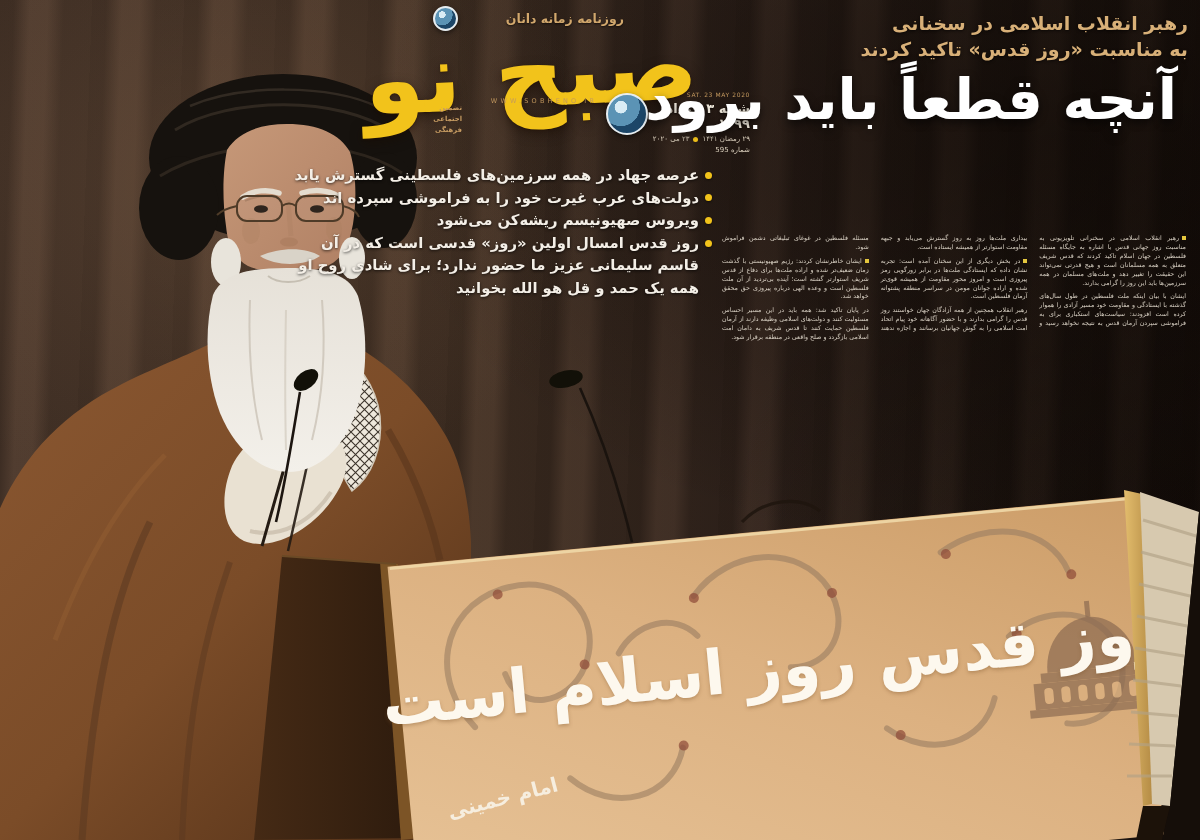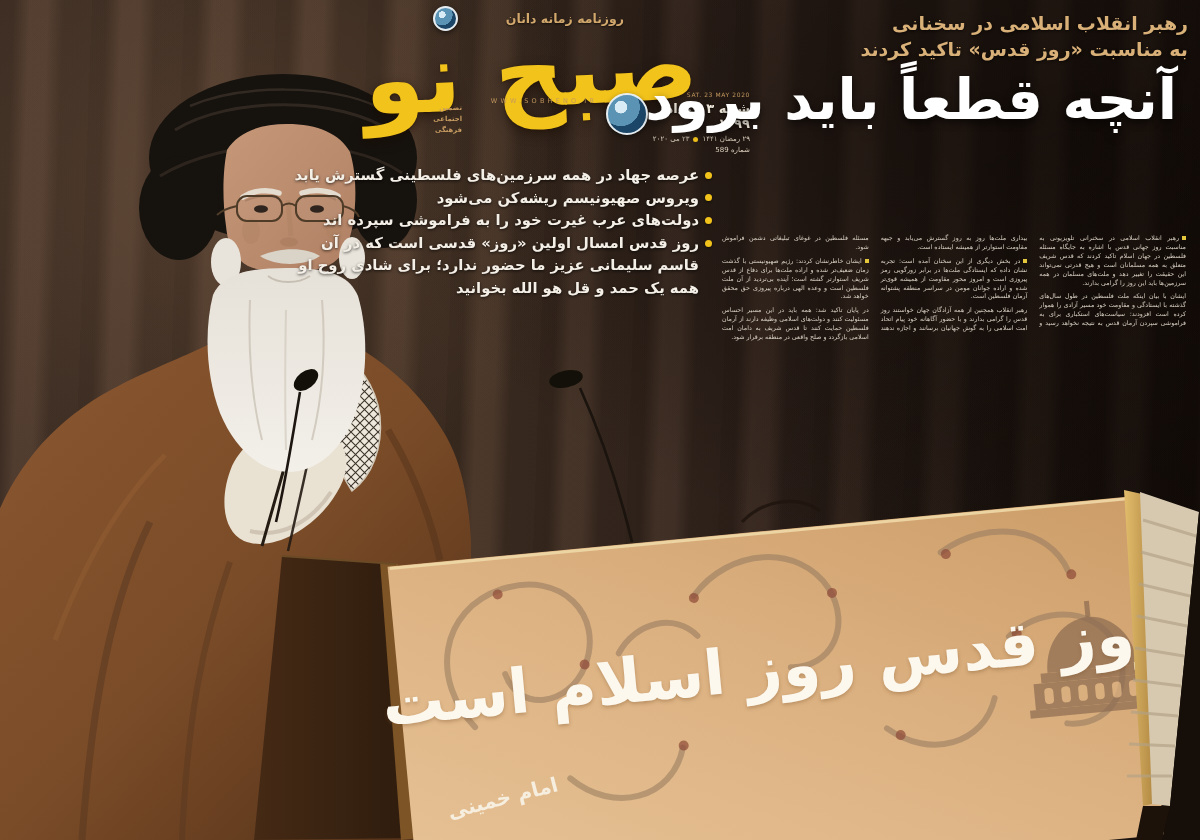--- a/index.html
+++ b/index.html
@@ -293,43 +293,43 @@
   </div>
   <div class="abs emblem large"></div>
   <div class="abs edition">
     <div class="en">SAT. 23 MAY 2020</div>
     <div class="main">شنبه ۳ خرداد ۱۳۹۹</div>
     <div class="sub">
       <span>۲۹ رمضان ۱۴۴۱</span>
       <span class="dot"></span>
       <span>۲۳ می ۲۰۲۰</span>
     </div>
-    <div class="issue">شماره 589</div>
+    <div class="issue">شماره 595</div>
   </div>
 
   <div class="abs kicker">
     <div>رهبر انقلاب اسلامی در سخنانی</div>
     <div>به مناسبت «روز قدس» تاکید کردند</div>
   </div>
   <h1 class="abs headline" style="margin:0">
     <div>آنچه قطعاً باید برود</div>
   </h1>
 
   <div class="abs bullets">
     <div class="row">
         <span class="b"></span>
         <span>عرصه جهاد در همه سرزمین‌های فلسطینی گسترش یابد</span>
       </div>
     <div class="row">
         <span class="b"></span>
-        <span>ویروس صهیونیسم ریشه‌کن می‌شود</span>
+        <span>دولت‌های عرب غیرت خود را به فراموشی سپرده اند</span>
       </div>
     <div class="row">
         <span class="b"></span>
-        <span>دولت‌های عرب غیرت خود را به فراموشی سپرده اند</span>
+        <span>ویروس صهیونیسم ریشه‌کن می‌شود</span>
       </div>
     <div class="row">
         <span class="b"></span>
         <span>روز قدس امسال اولین «روز» قدسی است که در آن</span>
       </div>
     <div class="row cont">
         <span>قاسم سلیمانی عزیز ما حضور ندارد؛ برای شادی روح او</span>
       </div>
     <div class="row cont">
         <span>همه یک حمد و قل هو الله بخوانید</span>

